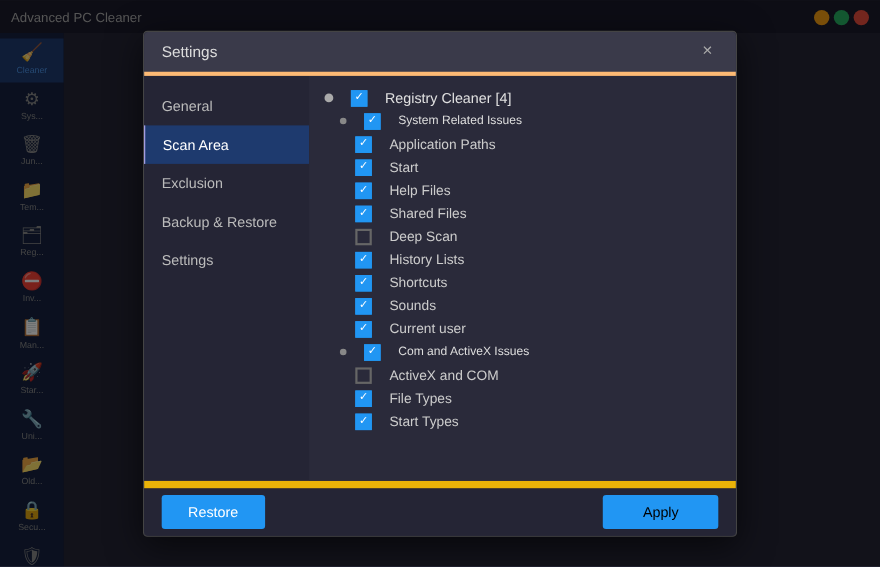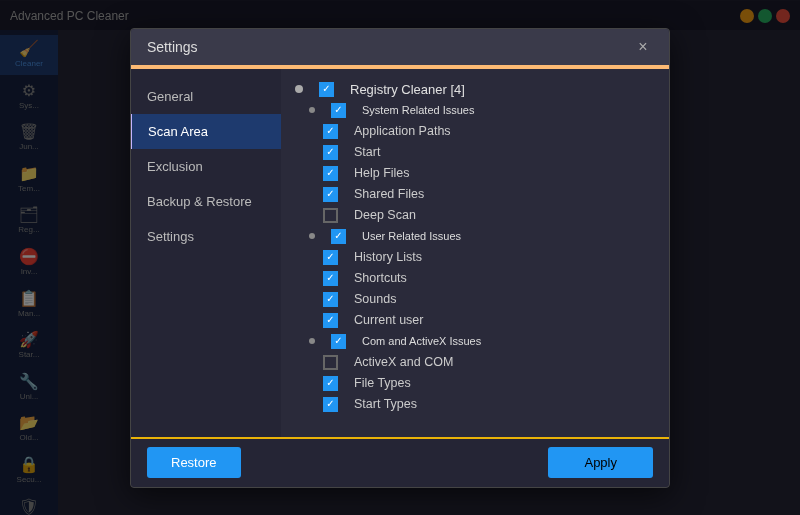--- a/index.html
+++ b/index.html
@@ -245,21 +245,21 @@
     }
 
     
     .dialog-footer {
       height: 50px;
       background: #252535;
       display: flex;
       align-items: center;
       justify-content: space-between;
       padding: 0 16px;
-      border-top: 2px solid #eab308;
+      border-top: 7px solid #eab308;
       border-radius: 0 0 4px 4px;
     }
     .btn-restore {
       padding: 8px 24px;
       background: #2196f3;
       color: #fff;
       border: none;
       border-radius: 3px;
       cursor: pointer;
       font-size: 13px;
@@ -389,25 +389,20 @@
         </div>
         <div class="check-item indent-2">
           <div class="cb checked"></div>
           <span>Shared Files</span>
         </div>
         <div class="check-item indent-2">
           <div class="cb unchecked"></div>
           <span>Deep Scan</span>
         </div>
 
-        <div class="check-item section-header indent-1">
-          <span style="width:6px; height:6px; background:#888; border-radius:50%; display:inline-block; flex-shrink:0;"></span>
-          <div class="cb checked"></div>
-          <span>User Related Issues</span>
-        </div>
         <div class="check-item indent-2">
           <div class="cb checked"></div>
           <span>History Lists</span>
         </div>
         <div class="check-item indent-2">
           <div class="cb checked"></div>
           <span>Shortcuts</span>
         </div>
         <div class="check-item indent-2">
           <div class="cb checked"></div>

